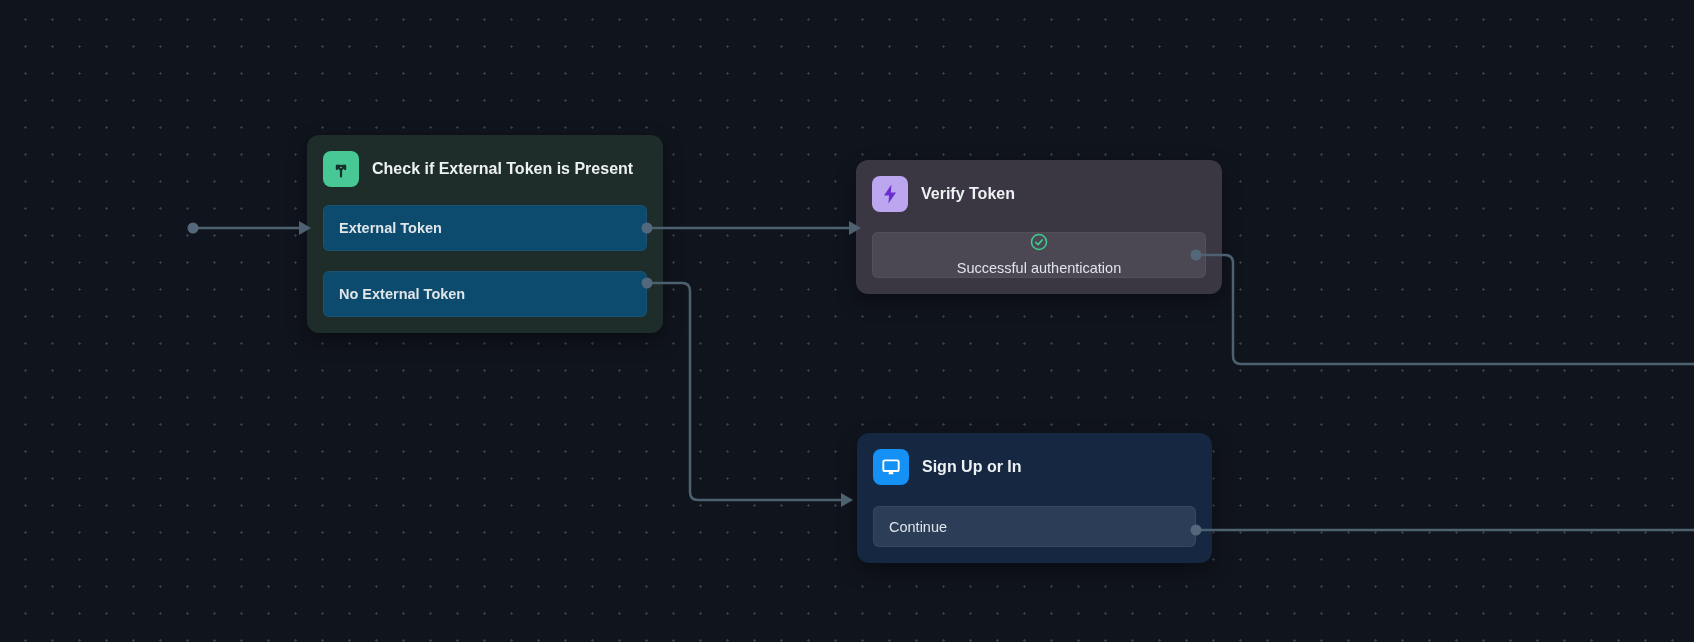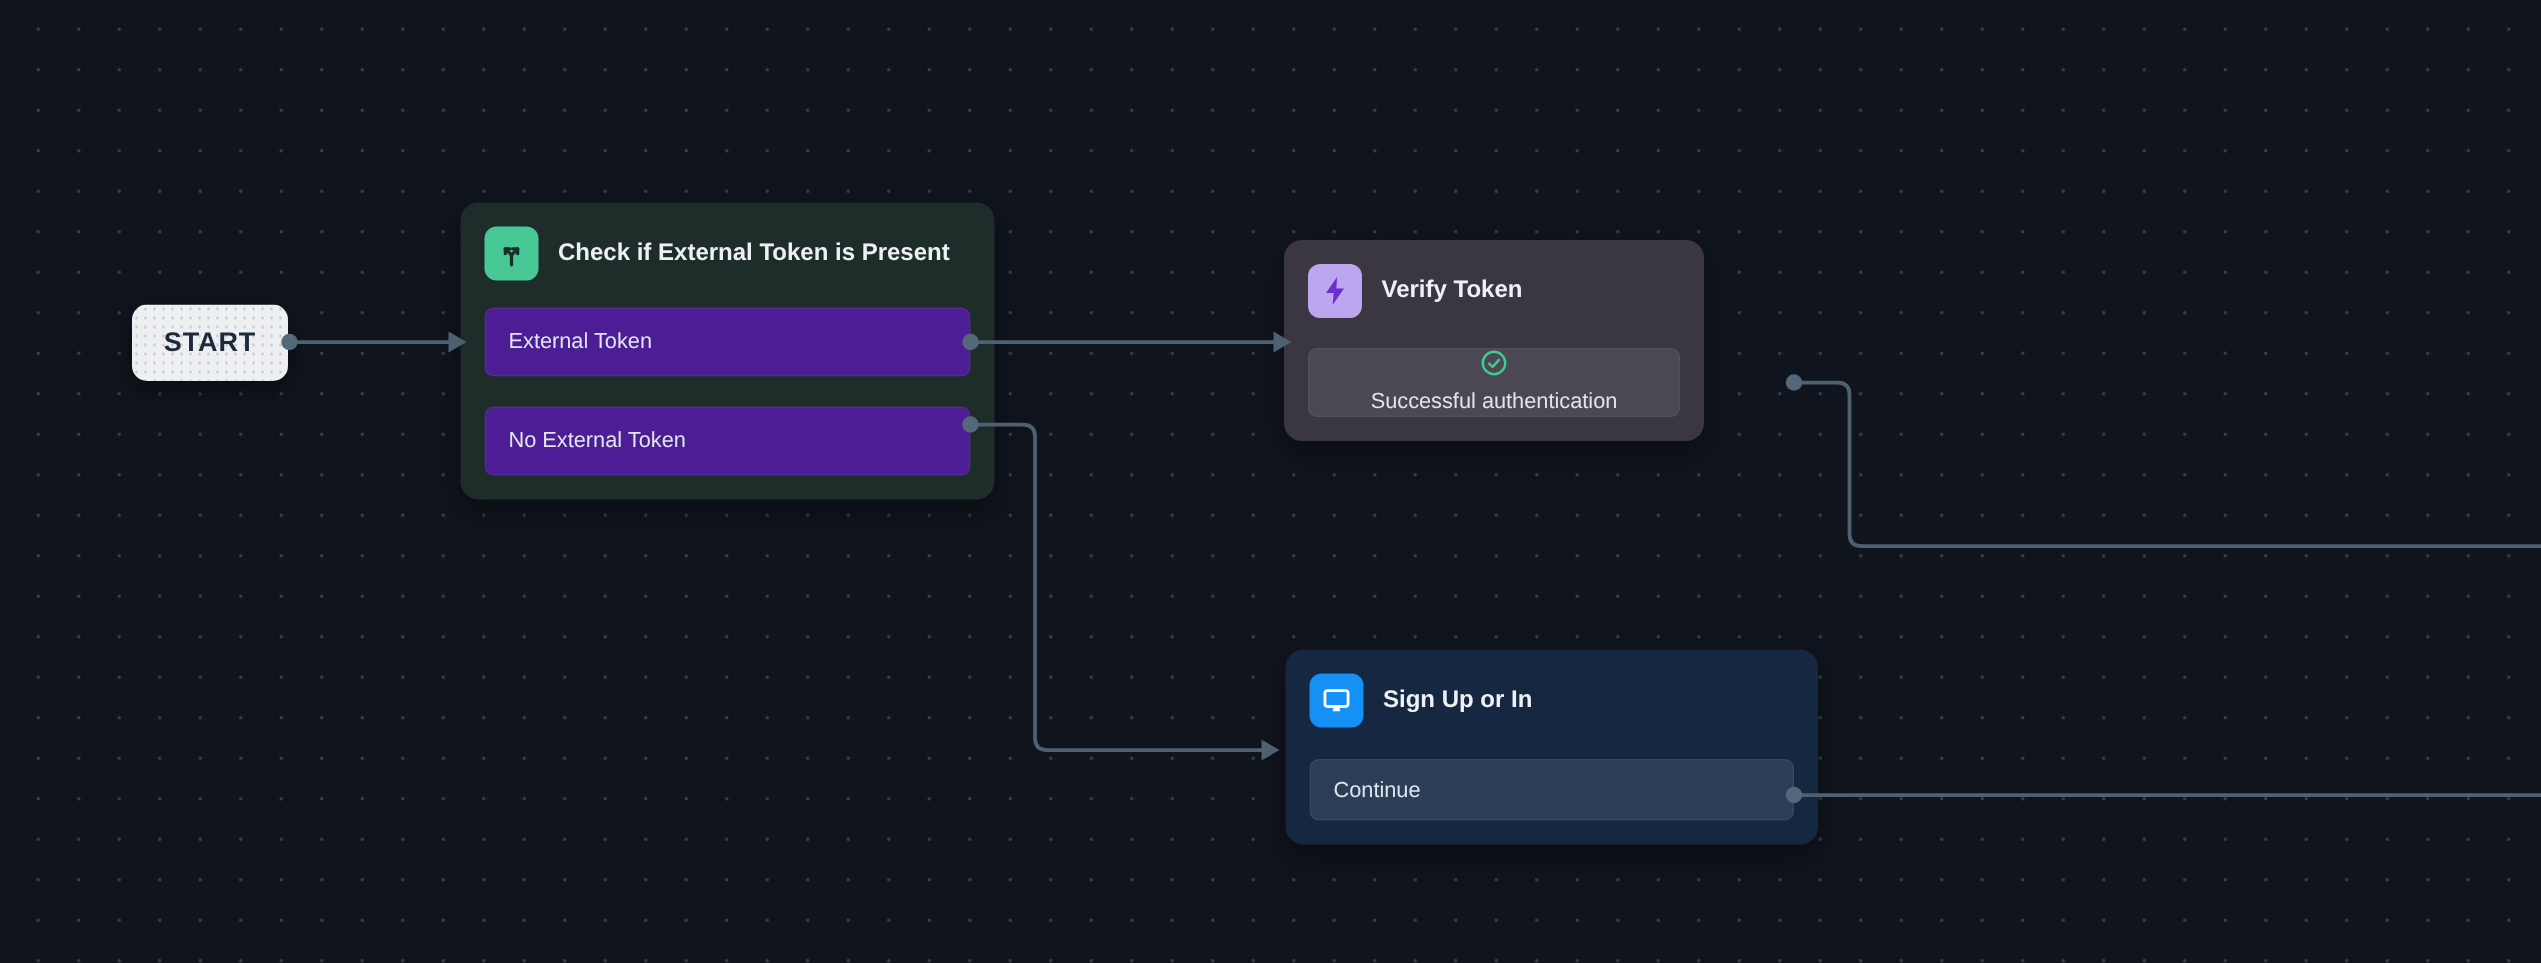--- a/index.html
+++ b/index.html
@@ -33,56 +33,53 @@
 
   .node{
     position:absolute;
     border-radius:12px;
     padding:16px;
     box-sizing:border-box;
     box-shadow:0 8px 20px rgba(0,0,0,0.38);
     z-index:2;
   }
   .node-check{left:307px;top:135px;width:356px;background:#1e2d29;}
-  .node-verify{left:856px;top:160px;width:280px;background:#3a3642;}
+  .node-verify{left:856px;top:160px;width:366px;background:#3a3642;}
   .node-signup{left:857px;top:433px;width:355px;background:#152741;}
 
   .node-header{display:flex;align-items:center;gap:13px;height:36px;}
   .node-icon{
     width:36px;height:36px;border-radius:8px;flex:0 0 36px;
     display:flex;align-items:center;justify-content:center;
   }
   .icon-green{background:#47c894;}
   .icon-purple{background:#bda6f0;}
   .icon-blue{background:#1590f5;}
   .node-title{color:#eef1f4;font-size:16px;font-weight:700;white-space:nowrap;}
 
   .node-row{
     height:46px;border-radius:6px;
     display:flex;align-items:center;gap:9px;
     padding:0 15px;box-sizing:border-box;
     border:1px solid rgba(255,255,255,0.05);
     color:#dfe5e9;font-size:14.5px;
   }
-  .node-check .node-row{background:#4c1d95;margin-top:18px;}
+  .node-check .node-row{background:#0c4a6e;margin-top:18px;font-weight:bold;}
   .node-check .node-row + .node-row{margin-top:20px;}
   .node-verify .node-row{background:#4b4753;margin-top:20px;flex-direction:column;}
   .node-signup .node-row{background:#2c3e57;margin-top:21px;height:41px;}
 
   .row-label{white-space:nowrap;}
   .status-icon{display:flex;align-items:center;}
 </style>
 </head>
 <body>
 
 <div id="canvas">
 
-  <div class="start-node">
-    <span>START</span>
-  </div>
 
   <div class="node node-check">
     <div class="node-header">
       <span class="node-icon icon-green">
         <svg width="24" height="24" viewBox="0 0 24 24" fill="none" stroke="#16302b" stroke-width="2.2" stroke-linecap="round" stroke-linejoin="round">
           <path d="M12 19.5 V13"></path>
           <path d="M12 13 L7.9 8.9"></path>
           <polyline points="7.9,12.1 7.9,8.9 11.1,8.9"></polyline>
           <path d="M12 13 L16.1 8.9"></path>
           <polyline points="16.1,12.1 16.1,8.9 12.9,8.9"></polyline>

